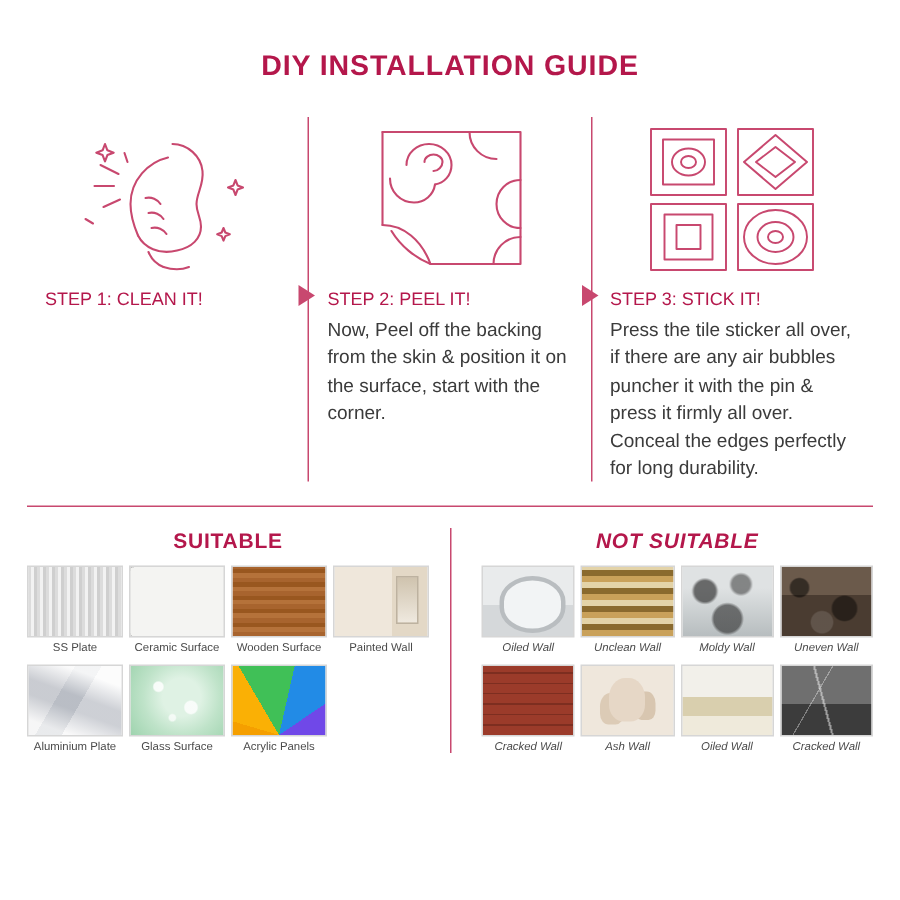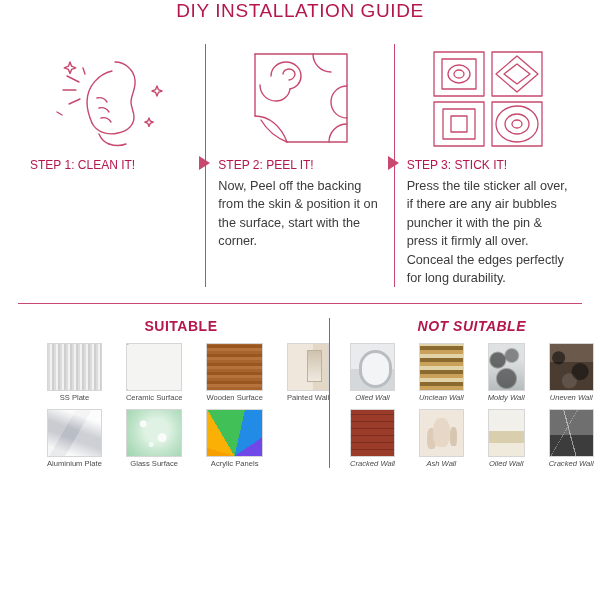--- a/index.html
+++ b/index.html
@@ -19,22 +19,23 @@
     width: 600px;
     height: 600px;
     box-sizing: border-box;
     padding: 0;
     position: relative;
   }
   .title {
     text-align: center;
     color: #b4174b;
     font-size: 19px;
-    font-weight: normal;
+    font-weight: bold;
     letter-spacing: 0.6px;
+    margin-top: 34px;
   }
 
   
   .steps {
     display: flex;
     margin-top: 22px;
     padding: 0 18px;
     box-sizing: border-box;
   }
   .step {
@@ -87,34 +88,34 @@
   .grids {
     display: flex;
     margin-top: 14px;
     padding: 0 18px;
     box-sizing: border-box;
   }
   .col {
     box-sizing: border-box;
     position: relative;
   }
-  .col.left { width: 50%; padding-right: 14px; margin-left: 29px; }
+  .col.left { width: 50%; padding-right: 14px; }
   .col.right { width: 50%; padding-left: 20px; border-left: 1px solid #c8486f; font-style: italic; }
   .col-title {
     text-align: center;
     color: #b4174b;
     font-size: 14px;
     font-weight: bold;
     letter-spacing: 0.5px;
     margin-bottom: 9px;
   }
   .tiles {
     display: grid;
     grid-template-columns: repeat(4, 1fr);
-    gap: 6px 24px;
+    gap: 6px 4px;
   }
   .tile { width: 100%; }
   .swatch {
     width: 100%;
     height: 48px;
     border: 1px solid #d6d6d6;
     box-sizing: border-box;
     position: relative;
     overflow: hidden;
   }

